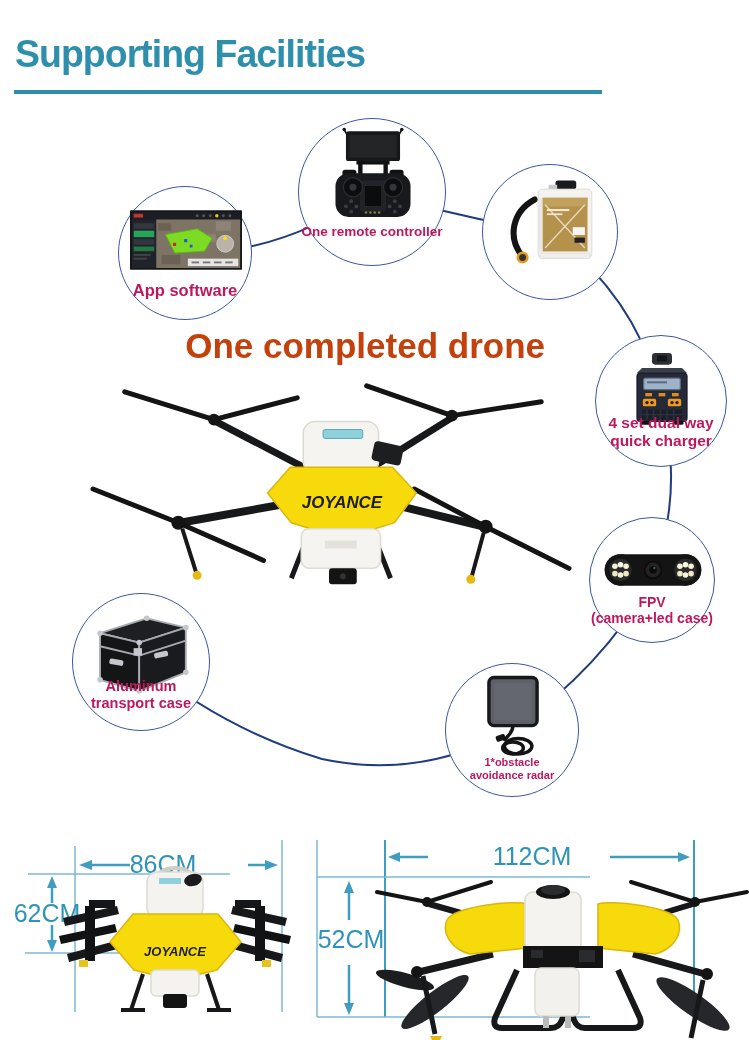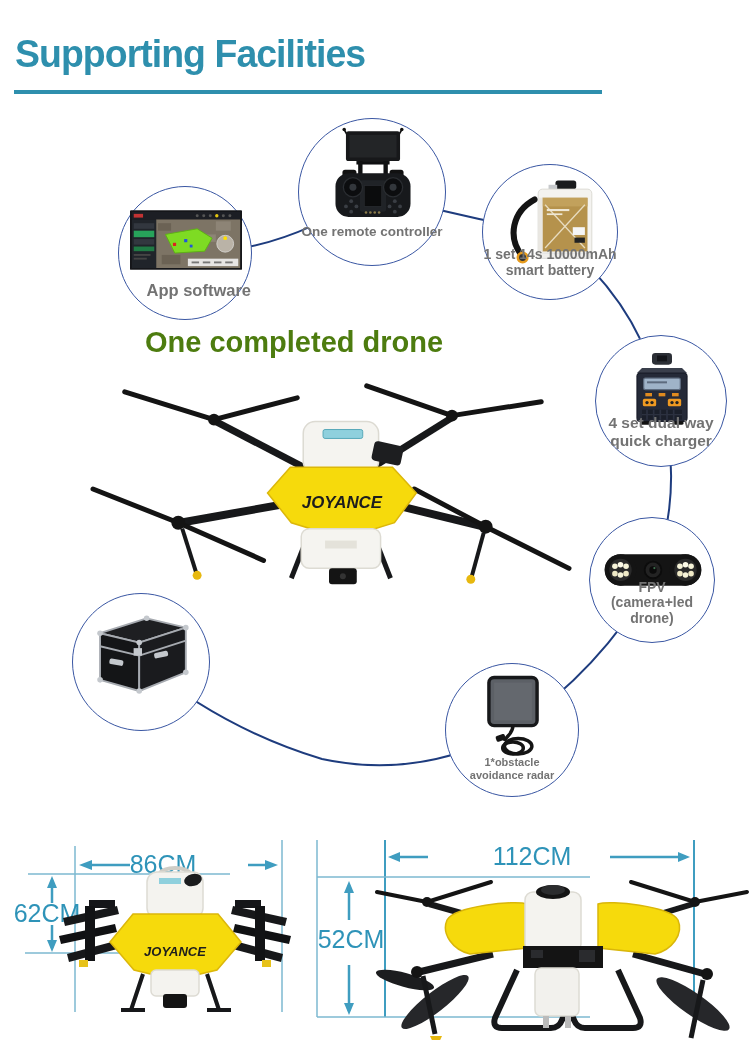--- a/index.html
+++ b/index.html
@@ -8,24 +8,24 @@
   
   .title{position:absolute;left:15px;top:12px;font-size:39px;font-weight:700;color:#2e8fad;
          letter-spacing:-1px;transform:scaleX(.96);transform-origin:left;white-space:nowrap;}
   .title-underline{position:absolute;left:14px;top:70px;width:588px;height:4px;background:#2e8fad;}
   
   .connector{position:absolute;left:0;top:0;z-index:1;}
   
   .circle{position:absolute;border-radius:50%;background:#fff;border:1.6px solid #3a57a3;
           box-sizing:border-box;z-index:2;}
   .circle .label{position:absolute;left:0;right:0;text-align:center;font-weight:700;
-          color:#737373;white-space:pre-line;line-height:1.13;}
+          color:#be185d;white-space:pre-line;line-height:1.13;}
   .item-art{position:absolute;}
   #c-app{left:118px;top:166px;width:134px;height:134px;}
-  #c-app .label{bottom:19px;font-size:16.5px;text-align:right;}
+  #c-app .label{bottom:19px;font-size:16.5px;}
   #c-app .item-art{left:11px;top:23px;}
   #c-controller{left:298px;top:98px;width:148px;height:148px;}
   #c-controller .label{bottom:26px;font-size:13.5px;}
   #c-controller .item-art{left:26px;top:8px;}
   #c-battery{left:482px;top:144px;width:136px;height:136px;}
   #c-battery .label{bottom:20px;font-size:14px;}
   #c-battery .item-art{left:22px;top:12px;}
   #c-charger{left:595px;top:315px;width:132px;height:132px;}
   #c-charger .label{bottom:17px;font-size:15.5px;}
   #c-charger .item-art{left:26px;top:10px;}
@@ -35,22 +35,22 @@
   #c-radar{left:445px;top:643px;width:134px;height:134px;}
   #c-radar .label{bottom:15px;font-size:11px;}
   #c-radar .item-art{left:24px;top:10px;}
   #c-toolkit{left:252px;top:669px;width:140px;height:140px;}
   #c-toolkit .label{bottom:15px;font-size:15px;}
   #c-toolkit .item-art{left:12px;top:20px;}
   #c-case{left:72px;top:573px;width:138px;height:138px;}
   #c-case .label{bottom:19px;font-size:14.5px;}
   #c-case .item-art{left:14px;top:12px;}
   
-  .center-heading{position:absolute;left:145px;top:306px;width:400px;text-align:left;
-         font-size:29px;font-weight:700;color:#4d7c0f;z-index:2;}
+  .center-heading{position:absolute;left:145px;top:306px;width:400px;text-align:right;
+         font-size:35px;font-weight:700;color:#c2410c;z-index:2;}
   .drone-center{position:absolute;left:85px;top:352px;z-index:2;}
   
   .dims{position:absolute;z-index:1;}
   #dims-folded{left:0;top:815px;}
   #dims-unfolded{left:300px;top:815px;}
   .drone-folded{position:absolute;left:55px;top:846px;z-index:2;}
   .drone-unfolded{position:absolute;left:375px;top:842px;z-index:2;}
   .dim-text{font-family:"Liberation Sans",sans-serif;font-size:25px;fill:#2e93b8;}
   .brand-text{font-style:italic;font-weight:700;fill:#1d1d1d;
          font-family:"Liberation Sans",sans-serif;}
@@ -152,22 +152,20 @@
       <rect x="43" y="24" width="52" height="10" fill="#c2a15c"></rect>
       <line x1="46" y1="32" x2="92" y2="82" stroke="#e8dcc0" stroke-width="1.5"></line>
       <line x1="92" y1="32" x2="46" y2="82" stroke="#e8dcc0" stroke-width="1.5"></line>
       <rect x="48" y="37" width="26" height="2.4" fill="#efe8d6"></rect>
       <rect x="48" y="42" width="18" height="2" fill="#efe8d6"></rect>
       <rect x="78" y="58" width="14" height="9" fill="#f5f5f5"></rect>
       <rect x="80" y="70" width="12" height="6" fill="#222"></rect>
       <rect x="38" y="24" width="5" height="62" fill="#e9e7e2"></rect>
       <rect x="40" y="88" width="58" height="6" rx="2" fill="#f0efec" stroke="#ddd" stroke-width="1"></rect>
     </svg>
-    <div class="label">1 set 14s 10000mAh
-smart battery</div>
   </div>
 
   <div class="circle" id="c-charger">
     <svg class="item-art" width="80" height="84" viewBox="0 0 96 96">
       <rect x="36" y="6" width="24" height="14" rx="4" fill="#2c2f36"></rect>
       <rect x="42" y="9" width="12" height="7" fill="#14151a"></rect>
       <polygon points="24,24 72,24 78,30 18,30" fill="#3a3f4c"></polygon>
       <rect x="18" y="30" width="60" height="58" rx="4" fill="#252a38" stroke="#1a1e2a" stroke-width="1.5"></rect>
       <rect x="26" y="36" width="44" height="14" rx="2" fill="#9fb3c8" stroke="#5d6b7e" stroke-width="1.5"></rect>
       <rect x="30" y="40" width="24" height="2.4" fill="#5d6b7e"></rect>
@@ -211,21 +209,21 @@
         <circle cx="91" cy="27.5" r="3" fill="#fdfbe8"></circle>
       <circle cx="97" cy="29" r="3" fill="#f6f3d8"></circle>
         <circle cx="85" cy="37" r="3" fill="#efe9c6"></circle>
       <circle cx="91" cy="38.5" r="3" fill="#f6f3d8"></circle>
         <circle cx="97" cy="37" r="3" fill="#efe9c6"></circle>
       <circle cx="56" cy="33" r="9" fill="#232323" stroke="#0c0c0c" stroke-width="2"></circle>
       <circle cx="56" cy="33" r="4" fill="#0a0a0a"></circle>
       <circle cx="57.5" cy="31" r="1.2" fill="#3f6f4f"></circle>
     </svg>
     <div class="label">FPV
-(camera+led drone)</div>
+(camera+led case)</div>
   </div>
 
   <div class="circle" id="c-radar">
     <svg class="item-art" width="86" height="86" viewBox="0 0 100 100">
       <rect x="22" y="4" width="56" height="56" rx="6" fill="#5c6066" stroke="#17181a" stroke-width="4"></rect>
       <rect x="28" y="10" width="44" height="44" fill="#64686e"></rect>
       <path d="M50,60 C50,70 42,72 40,78" fill="none" stroke="#141414" stroke-width="4"></path>
       <ellipse cx="56" cy="84" rx="16" ry="9" fill="none" stroke="#141414" stroke-width="4"></ellipse>
       <ellipse cx="50" cy="86" rx="12" ry="7" fill="none" stroke="#141414" stroke-width="4"></ellipse>
       <rect x="30" y="71" width="11" height="7" rx="2" fill="#141414" transform="rotate(-18 35 74)"></rect>
@@ -246,20 +244,22 @@
         <circle cx="64" cy="12" r="3" fill="#c4c8cd"></circle>
       <circle cx="106" cy="22" r="3" fill="#c4c8cd"></circle>
         <circle cx="56" cy="38" r="3" fill="#c4c8cd"></circle>
       <circle cx="14" cy="78" r="3" fill="#c4c8cd"></circle>
         <circle cx="56" cy="90" r="3" fill="#c4c8cd"></circle>
       <circle cx="106" cy="70" r="3" fill="#c4c8cd"></circle>
       <rect x="24" y="56" width="15" height="6" rx="2" fill="#c4c8cd" transform="rotate(10 31 59)"></rect>
       <rect x="72" y="48" width="15" height="6" rx="2" fill="#c4c8cd" transform="rotate(-12 79 51)"></rect>
       <rect x="50" y="44" width="9" height="8" fill="#c4c8cd"></rect>
     </svg>
+    <div class="label">Aluminum
+transport case</div>
   </div>
 
   <div class="center-heading">One completed drone</div>
 
   <svg class="drone-center" width="490" height="238" viewBox="0 0 490 240">
 
     <line x1="222" y1="98" x2="130" y2="50" stroke="#17181a" stroke-width="7"></line>
     <line x1="128" y1="48" x2="38" y2="20" stroke="#141414" stroke-width="5" stroke-linecap="round"></line>
     <line x1="128" y1="48" x2="212" y2="26" stroke="#141414" stroke-width="5" stroke-linecap="round"></line>
     <circle cx="128" cy="48" r="6" fill="#141414"></circle>

